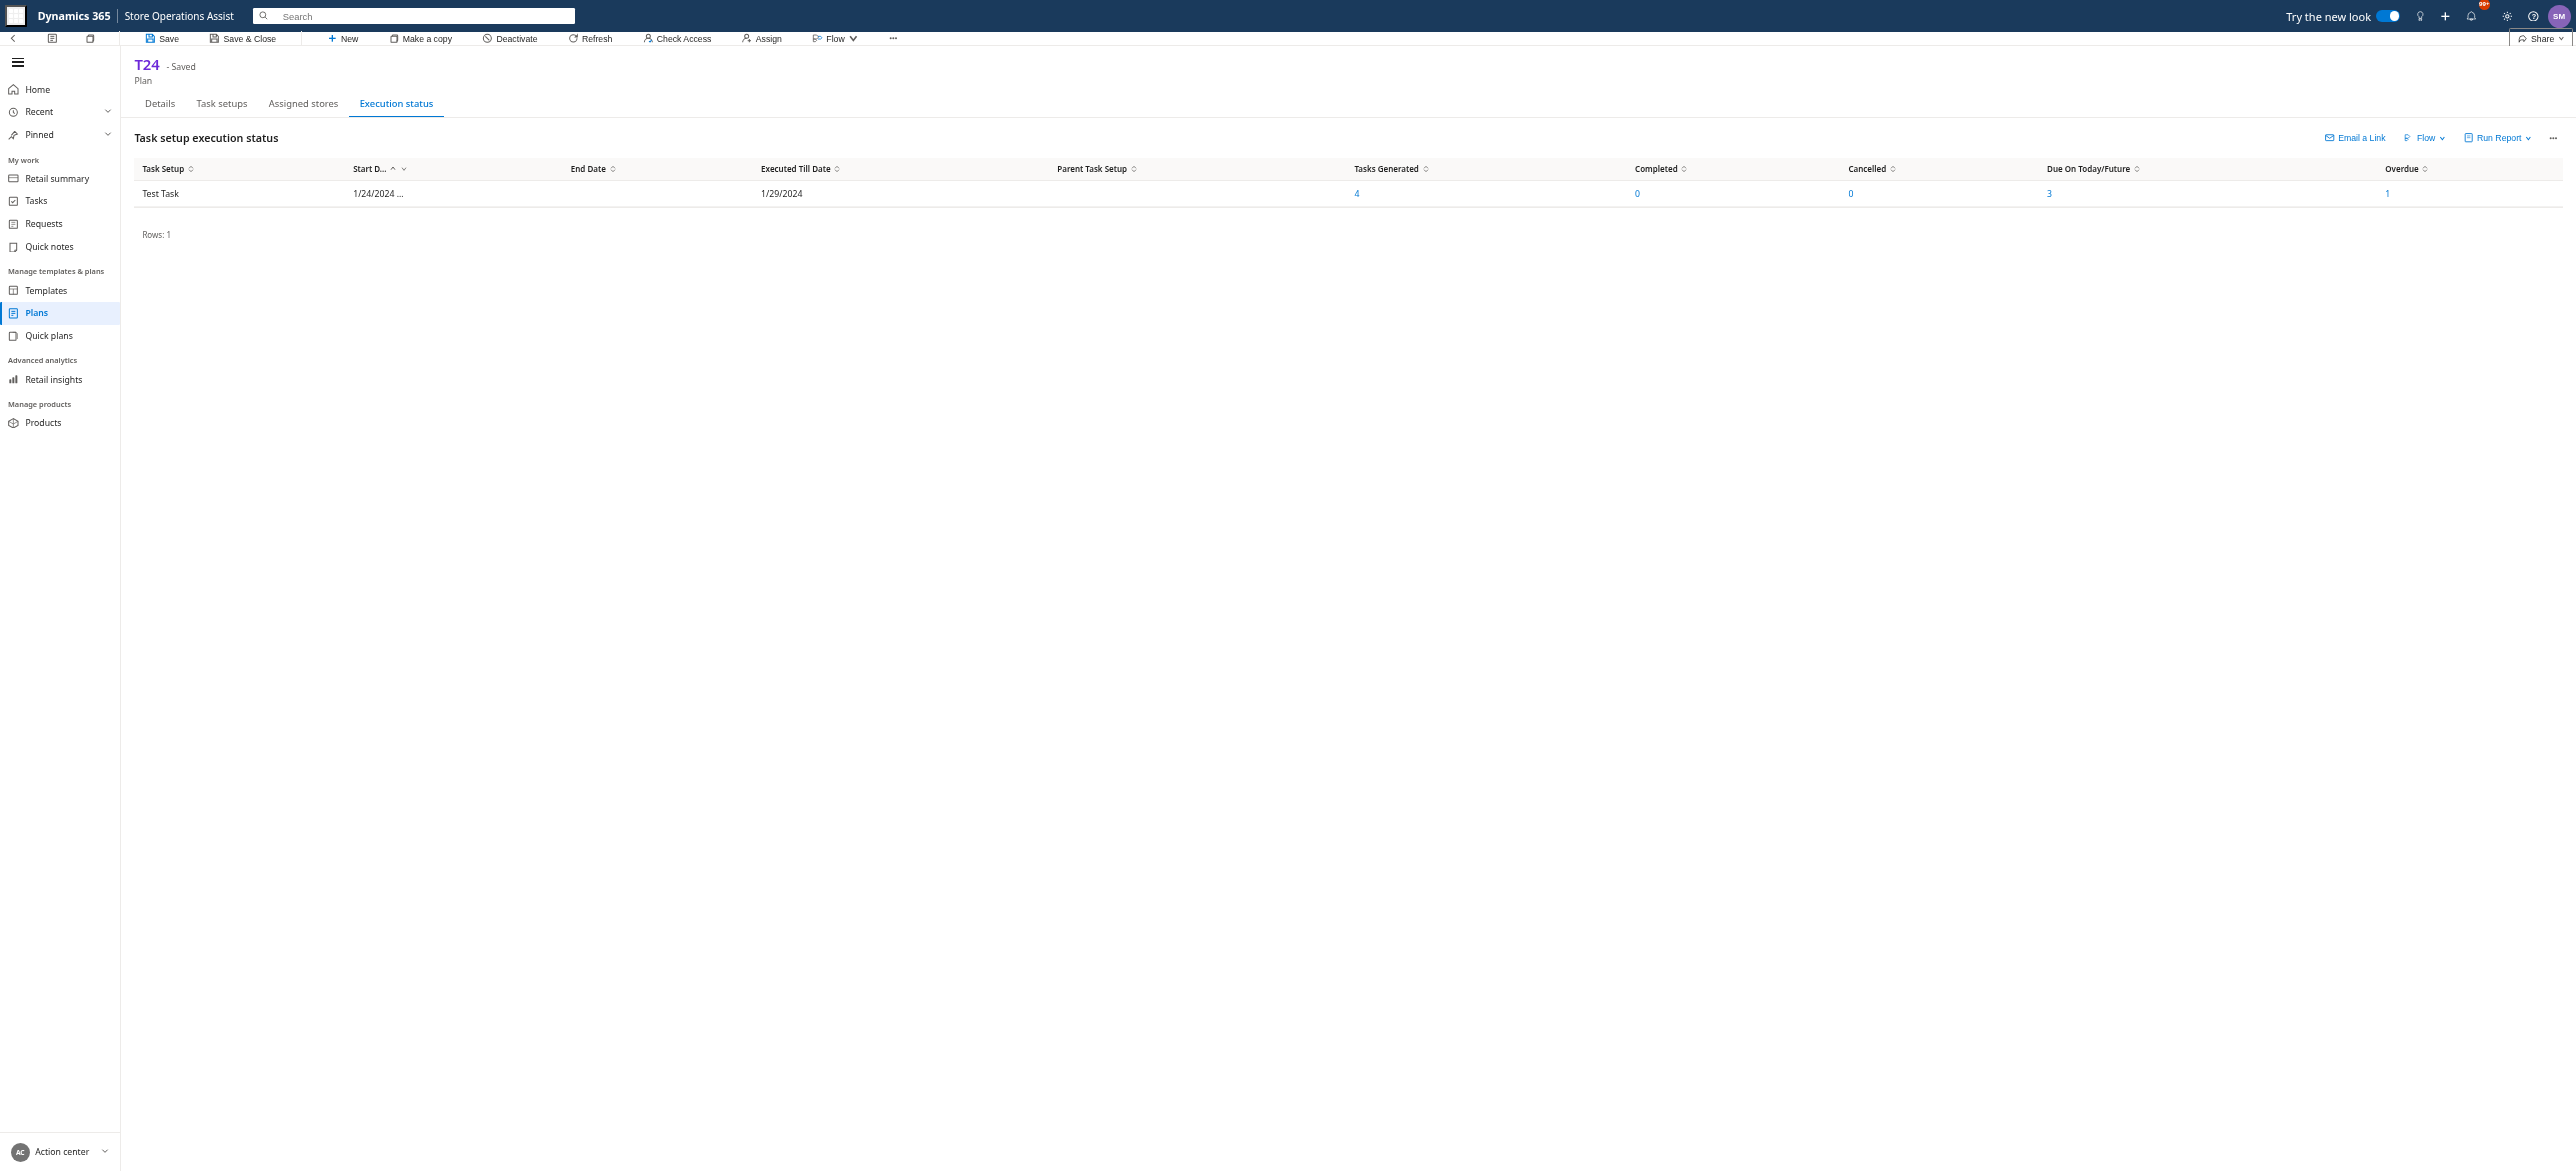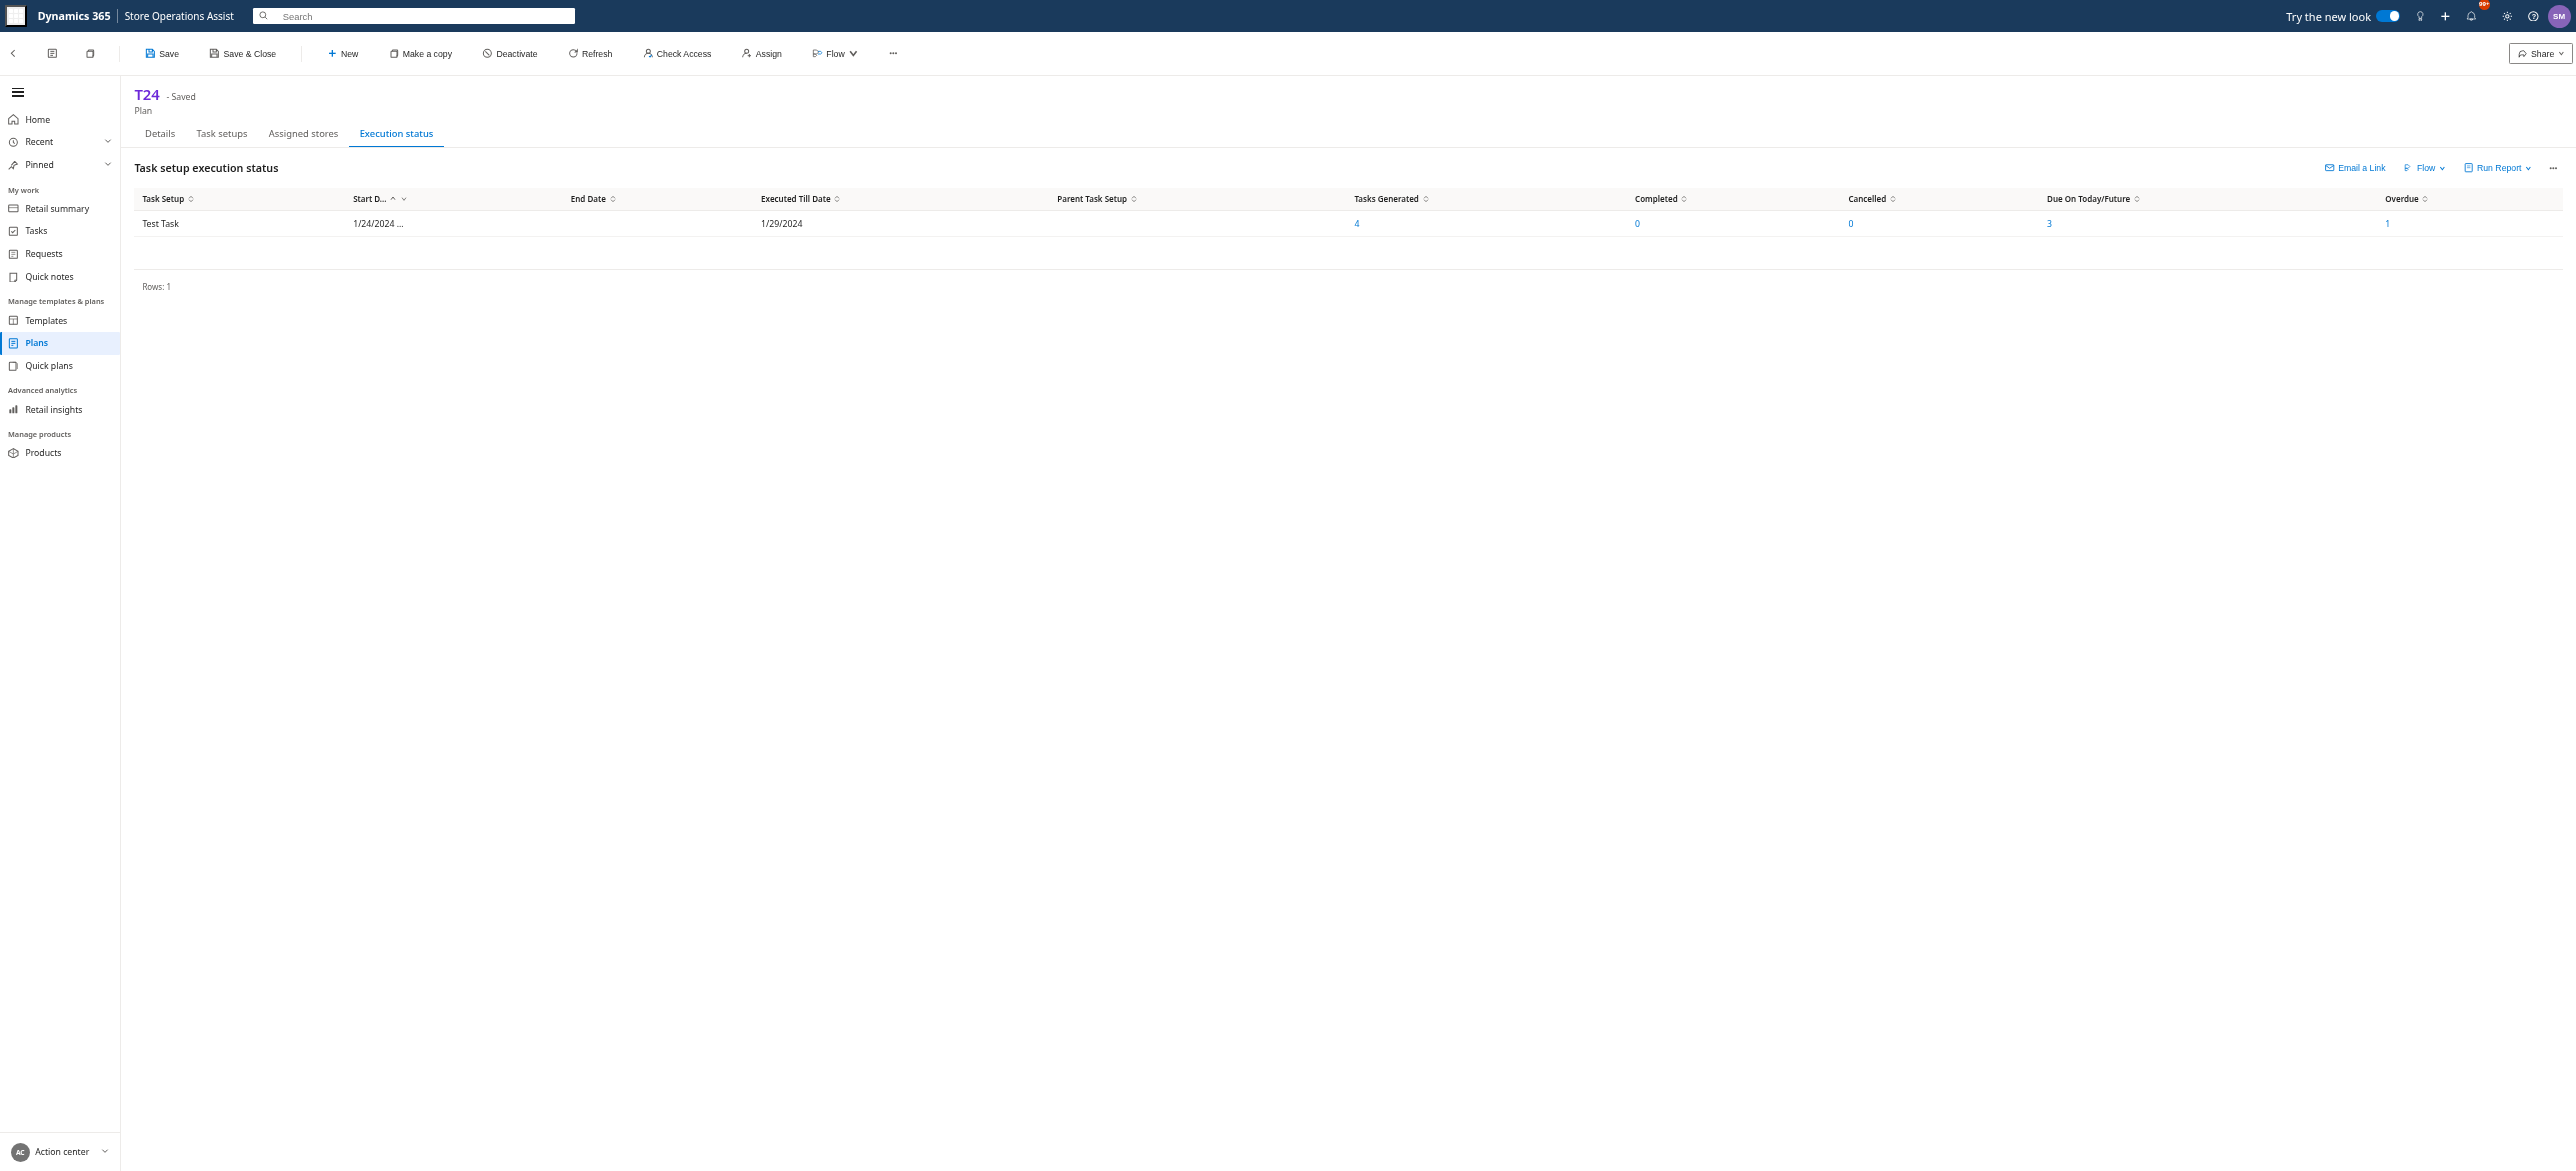--- a/index.html
+++ b/index.html
@@ -23,21 +23,21 @@
     .nav-icon-btn { width: 23px; height: 23px; display: flex; align-items: center; justify-content: center; border-radius: 1.3px; cursor: pointer; color: #fff; font-size: 10.7px; border: none; background: transparent; }
     .try-new-look { display: flex; align-items: center; gap: 5.4px; color: #fff; font-size: 11px; white-space: nowrap; padding: 0 5.4px; margin-left: 24px; }
     .toggle-switch { width: 24px; height: 12px; background: #0078d4; border-radius: 6px; position: relative; cursor: pointer; }
     .toggle-knob { position: absolute; right: 1.3px; top: 1.3px; width: 9.4px; height: 9.4px; background: #fff; border-radius: 50%; }
     .badge { background: #d83b01; color: #fff; font-size: 6px; font-weight: 700; border-radius: 50%; width: 10.7px; height: 10.7px; display: flex; align-items: center; justify-content: center; position: relative; top: -5.4px; left: -4px; }
     .avatar-btn { width: 23px; height: 23px; background: #8764b8; border-radius: 50%; display: flex; align-items: center; justify-content: center; color: #fff; font-size: 8px; font-weight: 600; cursor: pointer; border: none; }
 
     
     .command-bar {
       display: flex; align-items: center; background: #fff; border-bottom: 0.7px solid #edebe9;
-      height: 44px; padding: 0 2.7px; gap: 17px; flex-shrink: 0;
+      height: 14px; padding: 0 2.7px; gap: 17px; flex-shrink: 0;
     }
     .cmd-btn { display: flex; align-items: center; gap: 3.4px; padding: 0 6.7px; height: 24px; border: none; background: transparent; cursor: pointer; font-size: 8.7px; color: #1f1f1f; border-radius: 1.3px; white-space: nowrap; }
     .cmd-btn svg { width: 10.7px; height: 10.7px; flex-shrink: 0; }
     .cmd-separator { width: 0.7px; height: 16px; background: #edebe9; margin: 0 1.3px; }
     .cmd-btn-nav { width: 21.5px; height: 21.5px; display: flex; align-items: center; justify-content: center; border: none; background: transparent; cursor: pointer; border-radius: 1.3px; color: #605e5c; }
     .cmd-btn-more { width: 21.5px; height: 21.5px; display: flex; align-items: center; justify-content: center; border: none; background: transparent; cursor: pointer; border-radius: 1.3px; color: #605e5c; margin-left: auto; }
     .share-btn { display: flex; align-items: center; gap: 3.4px; padding: 0 8px; height: 21.5px; border: 0.7px solid #8a8886; background: transparent; cursor: pointer; font-size: 8.7px; color: #1f1f1f; border-radius: 1.3px; margin-left: 2.7px; }
 
     
     .main-layout { display: flex; flex: 1; overflow: hidden; }
@@ -80,21 +80,21 @@
     .section-title { font-size: 10.7px; font-weight: 600; color: #1f1f1f; flex: 1; }
     .section-actions { display: flex; align-items: center; gap: 5.4px; }
     .section-action-btn { display: flex; align-items: center; gap: 3.4px; padding: 3.4px 6.7px; border: none; background: transparent; cursor: pointer; font-size: 8.7px; color: #0078d4; border-radius: 1.3px; }
     .section-more-btn { width: 19px; height: 19px; display: flex; align-items: center; justify-content: center; border: none; background: transparent; cursor: pointer; border-radius: 1.3px; color: #605e5c; }
 
     
     .data-table { width: 100%; border-collapse: collapse; }
     .data-table th { text-align: left; font-size: 8px; font-weight: 600; color: #1f1f1f; padding: 5.4px 8px; border-bottom: 0.7px solid #edebe9; white-space: nowrap; background: #faf9f8; }
     .data-table td { padding: 6.7px 8px; border-bottom: 0.7px solid #f3f2f1; font-size: 8.7px; vertical-align: middle; }
     .link-cell { color: #0078d4; cursor: pointer; }
-    .rows-count { font-size: 8px; color: #605e5c; padding: 11px 8px; border-top: 0.7px solid #edebe9; margin-top: 32px; }
+    .rows-count { font-size: 8px; color: #605e5c; padding: 21px 8px; border-top: 0.7px solid #edebe9; }
     .col-header { display: flex; align-items: center; gap: 2.7px; }
   </style>
 </head>
 <body>
 
 <div class="top-nav">
   <button class="top-nav-waffle">
     <div class="waffle-grid">
       <div class="waffle-dot"></div>
         <div class="waffle-dot"></div>

